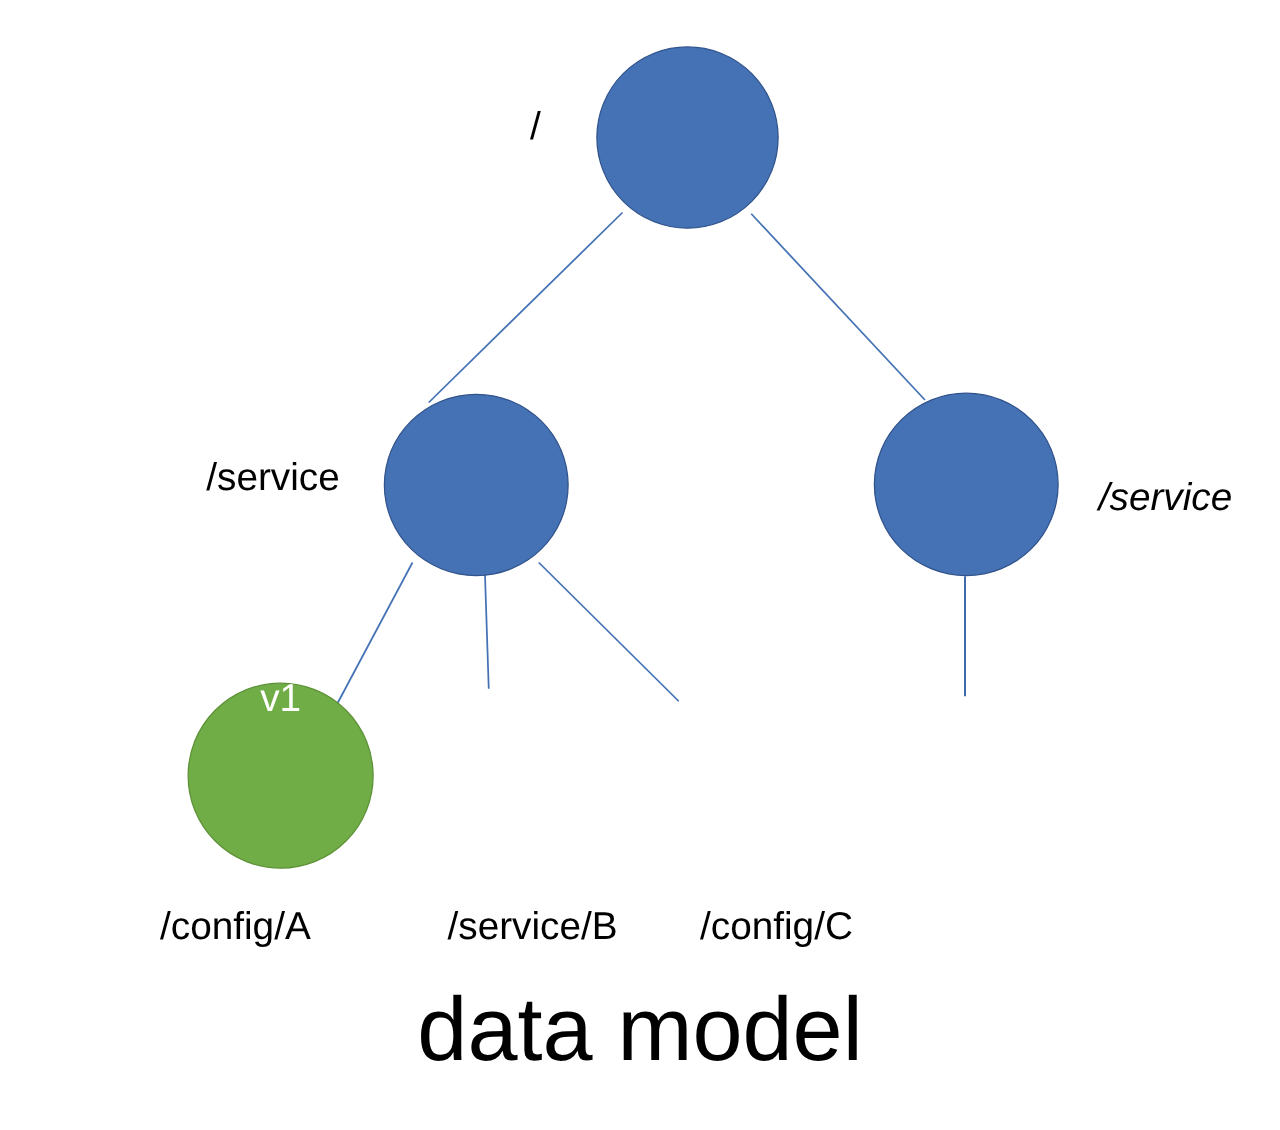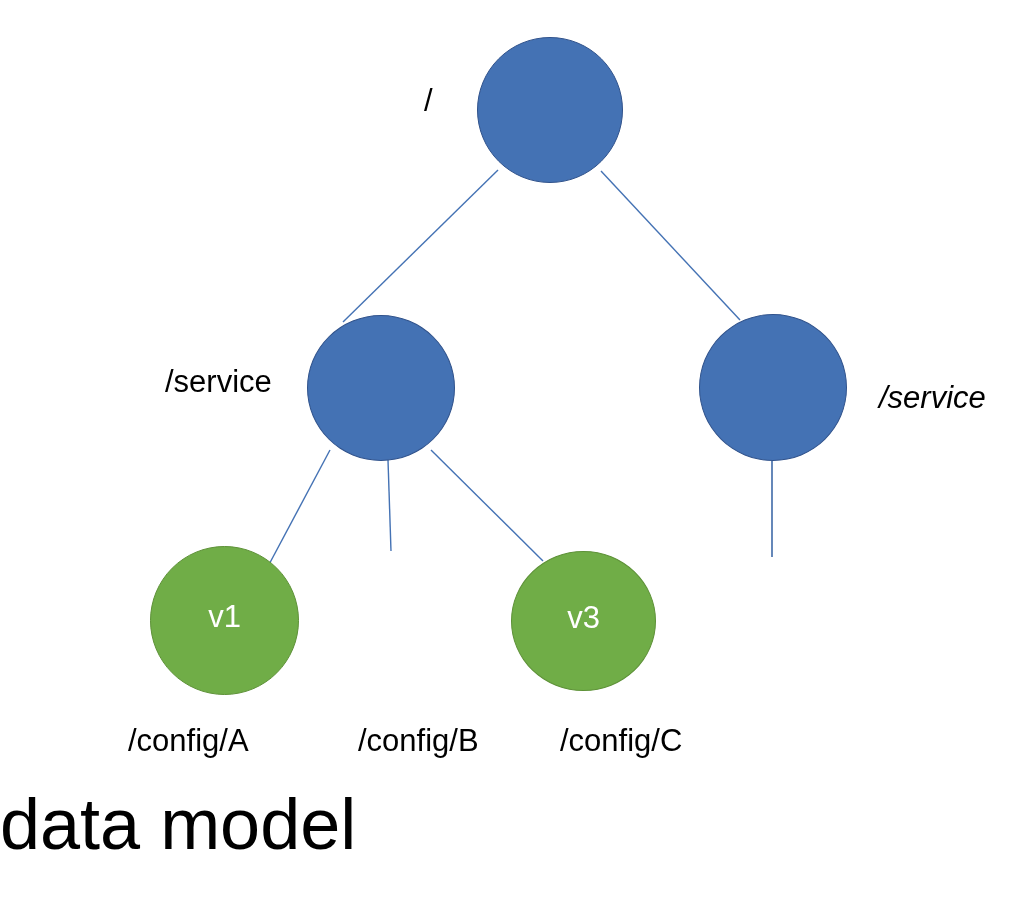--- a/index.html
+++ b/index.html
@@ -26,21 +26,20 @@
     top: 0;
     width: 1024px;
     height: 904px;
     pointer-events: none;
   }
   .node {
     position: absolute;
     border-radius: 50%;
     box-sizing: border-box;
     display: flex;
-    align-items: center;
     justify-content: center;
   }
   .node-blue {
     background: #4472b4;
     border: 1px solid #31538c;
   }
   .node-green {
     background: #70ad47;
     border: 1px solid #5d9137;
   }
@@ -67,21 +66,21 @@
     font-family: "Liberation Sans", sans-serif;
     font-size: 31px;
     white-space: nowrap;
     margin-left: 31px;
   }
   #figure-title {
     position: absolute;
     left: 0;
     top: 788px;
     width: 1024px;
-    text-align: left;
+    text-align: center;
     font-family: "Liberation Sans", sans-serif;
     font-size: 72px;
     font-weight: 400;
     color: #000000;
     letter-spacing: 0px;
     line-height: 1;
   }
 
   
   #node-root      { left: 477px; top: 37px;  width: 146px; height: 146px; }
@@ -115,27 +114,24 @@
     <line x1="772" y1="461" x2="772" y2="557" stroke="#3f6aa8" stroke-width="1.6"></line>
   </svg>
 
   <div class="node node-blue" id="node-root"></div>
   <div class="node node-blue" id="node-config"></div>
   <div class="node node-blue" id="node-service"></div>
 
   <div class="node node-green" id="node-v1">
     <span class="node-inner-label">v1</span>
   </div>
-  <div class="node node-green" id="node-v3">
-    <span class="node-inner-label">v3</span>
-  </div>
 
   <div class="side-label" id="label-root">/</div>
   <div class="side-label" id="label-config">/service</div>
   <div class="side-label" id="label-service">/service</div>
 
   <div class="caption-label" id="caption-a">/config/A</div>
-  <div class="caption-label" id="caption-b">/config/B</div>
+  <div class="caption-label" id="caption-b">/service/B</div>
   <div class="caption-label" id="caption-c">/config/C</div>
 
   <div id="figure-title">data model</div>
 
 </div>
 
 </body></html>

